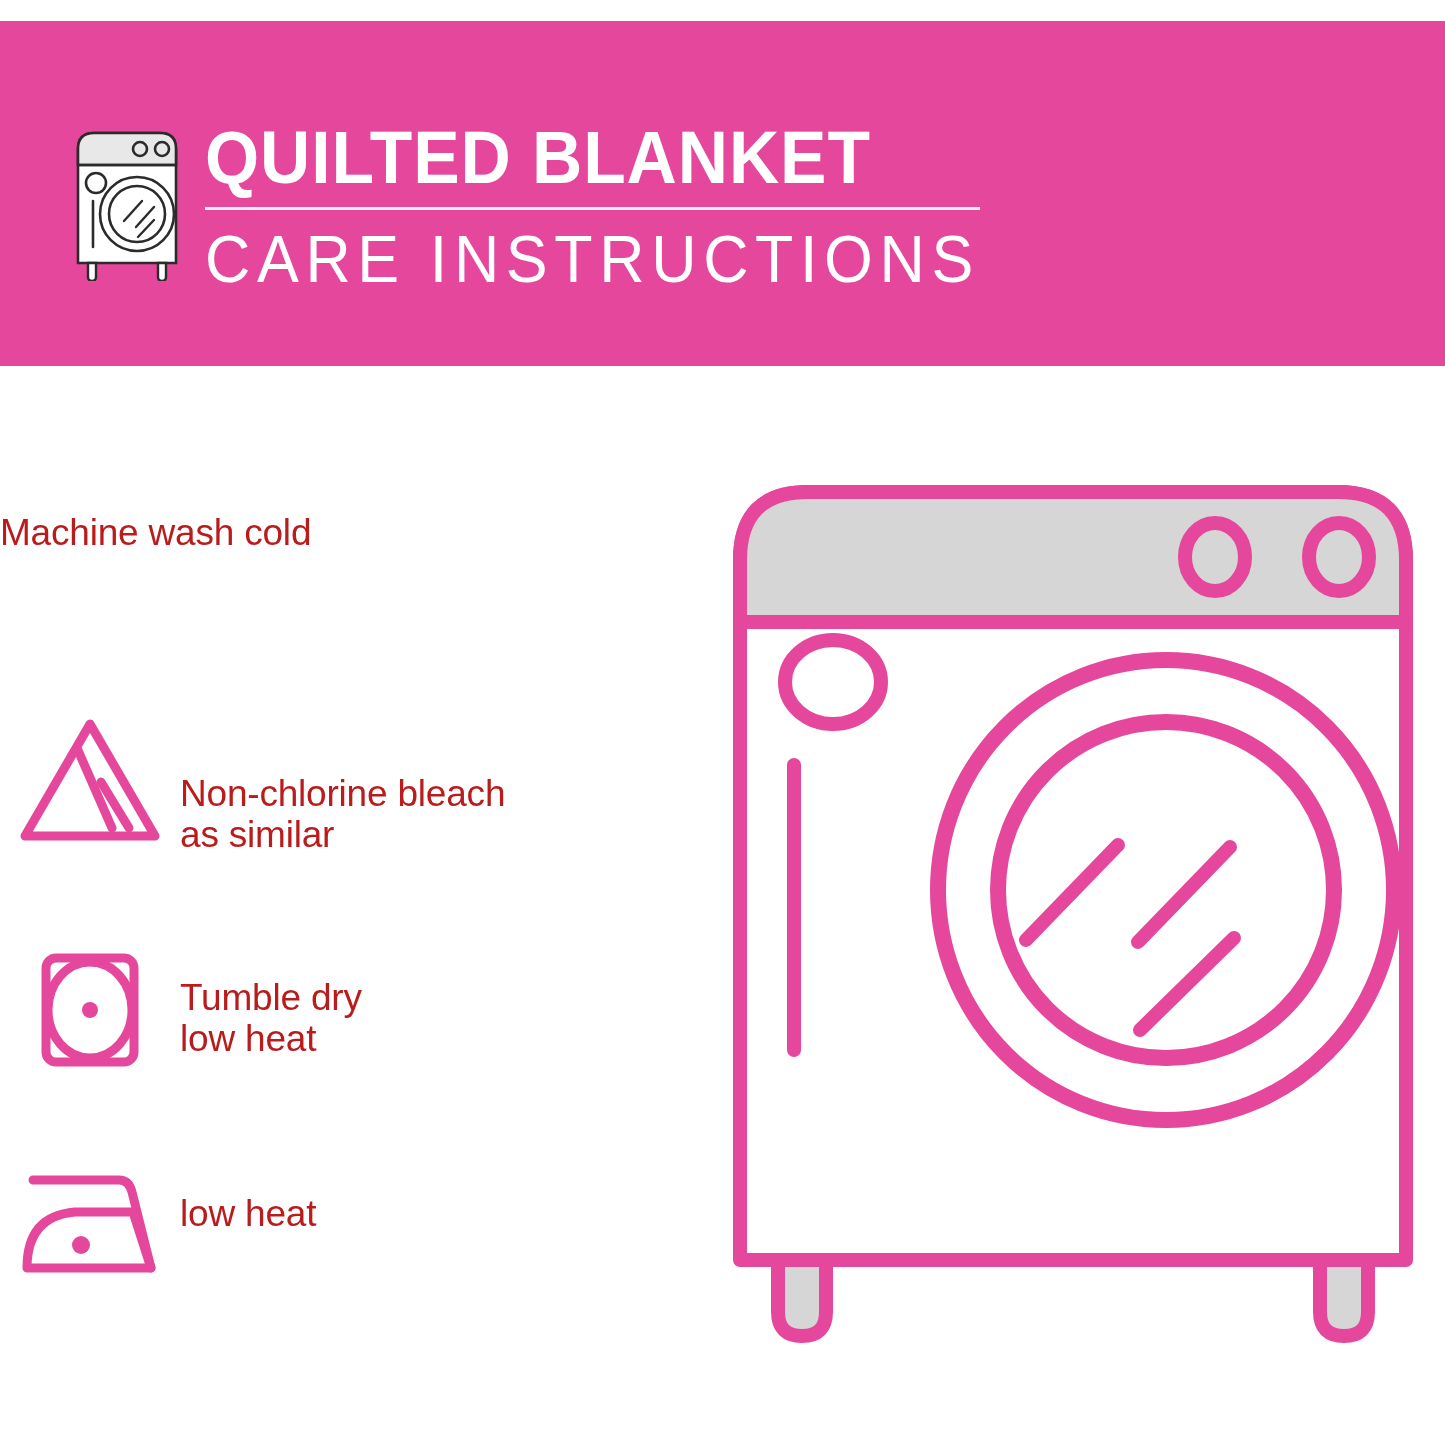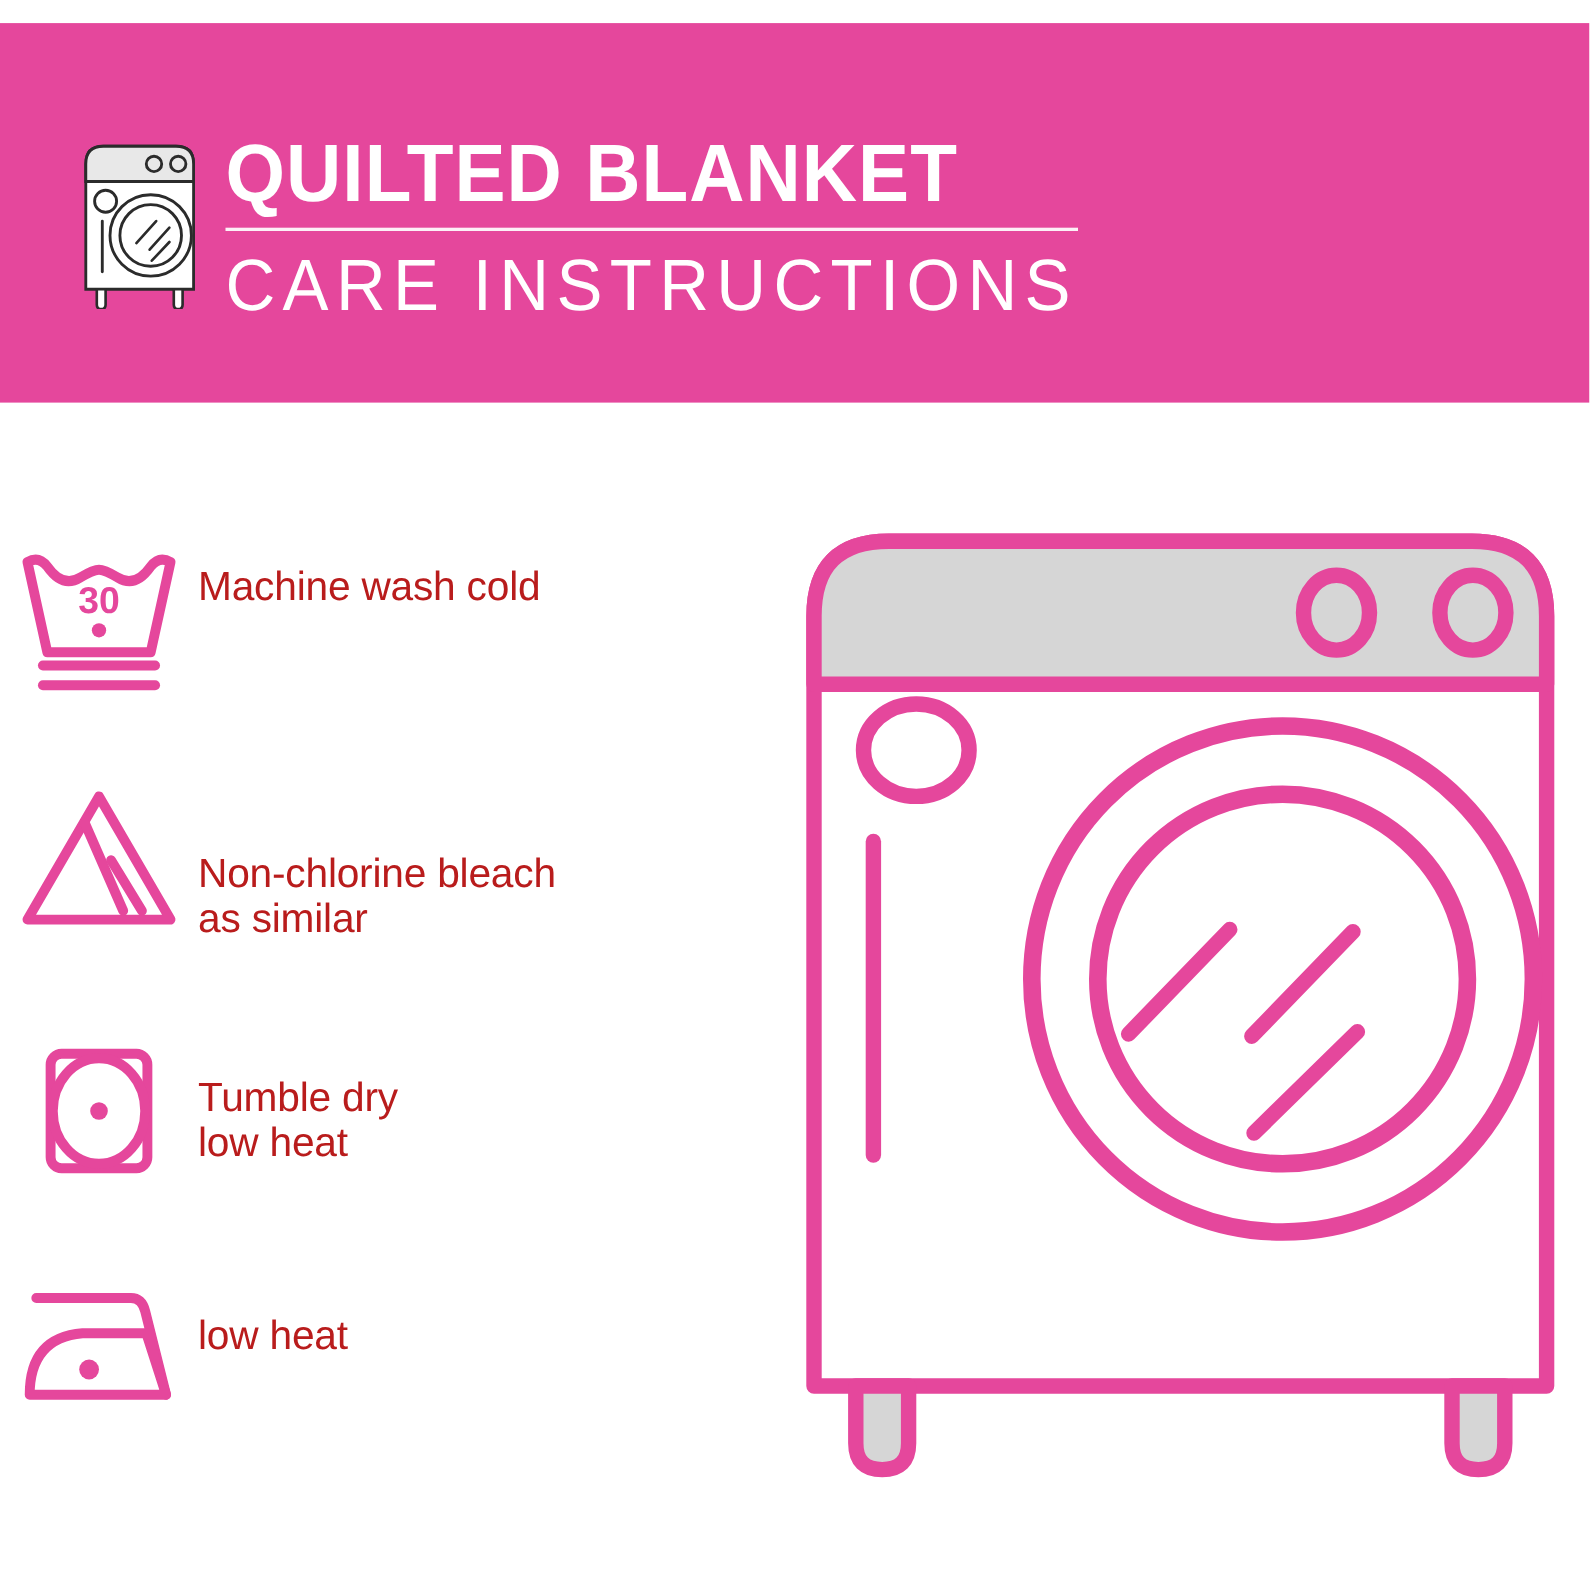--- a/index.html
+++ b/index.html
@@ -166,33 +166,20 @@
     <div class="header-text">
       <div class="header-title">QUILTED BLANKET</div>
       <div class="header-divider"></div>
       <div class="header-subtitle">CARE INSTRUCTIONS</div>
     </div>
   </div>
 
   <div class="care-list">
 
     <div class="care-row r0">
-      <div class="care-icon">
-        <svg viewBox="0 0 150 140" width="150" height="140">
-
-          <path d="M10 16 Q20 10 28 20 Q42 40 58 30 Q70 23 75 23 Q80 23 92 30 Q108 40 122 20 Q130 10 140 16
-                   L122 98 L28 98 Z" fill="none" stroke="#e5479c" stroke-width="9" stroke-linejoin="round" stroke-linecap="round"></path>
-
-          <line x1="24" y1="110" x2="126" y2="110" stroke="#e5479c" stroke-width="9" stroke-linecap="round"></line>
-          <line x1="24" y1="128" x2="126" y2="128" stroke="#e5479c" stroke-width="9" stroke-linecap="round"></line>
-
-          <text x="75" y="62" font-family="Liberation Sans, sans-serif" font-size="34" font-weight="700" fill="#e5479c" text-anchor="middle">30</text>
-          <circle cx="75" cy="78" r="6.5" fill="#e5479c"></circle>
-        </svg>
-      </div>
       <div class="care-text">
         <div>Machine wash cold</div>
       </div>
     </div>
 
     <div class="care-row r1">
       <div class="care-icon">
         <svg viewBox="0 0 150 140" width="150" height="140">
 
           <path d="M75 14 L140 126 L10 126 Z" fill="none" stroke="#e5479c" stroke-width="9" stroke-linejoin="round"></path>

